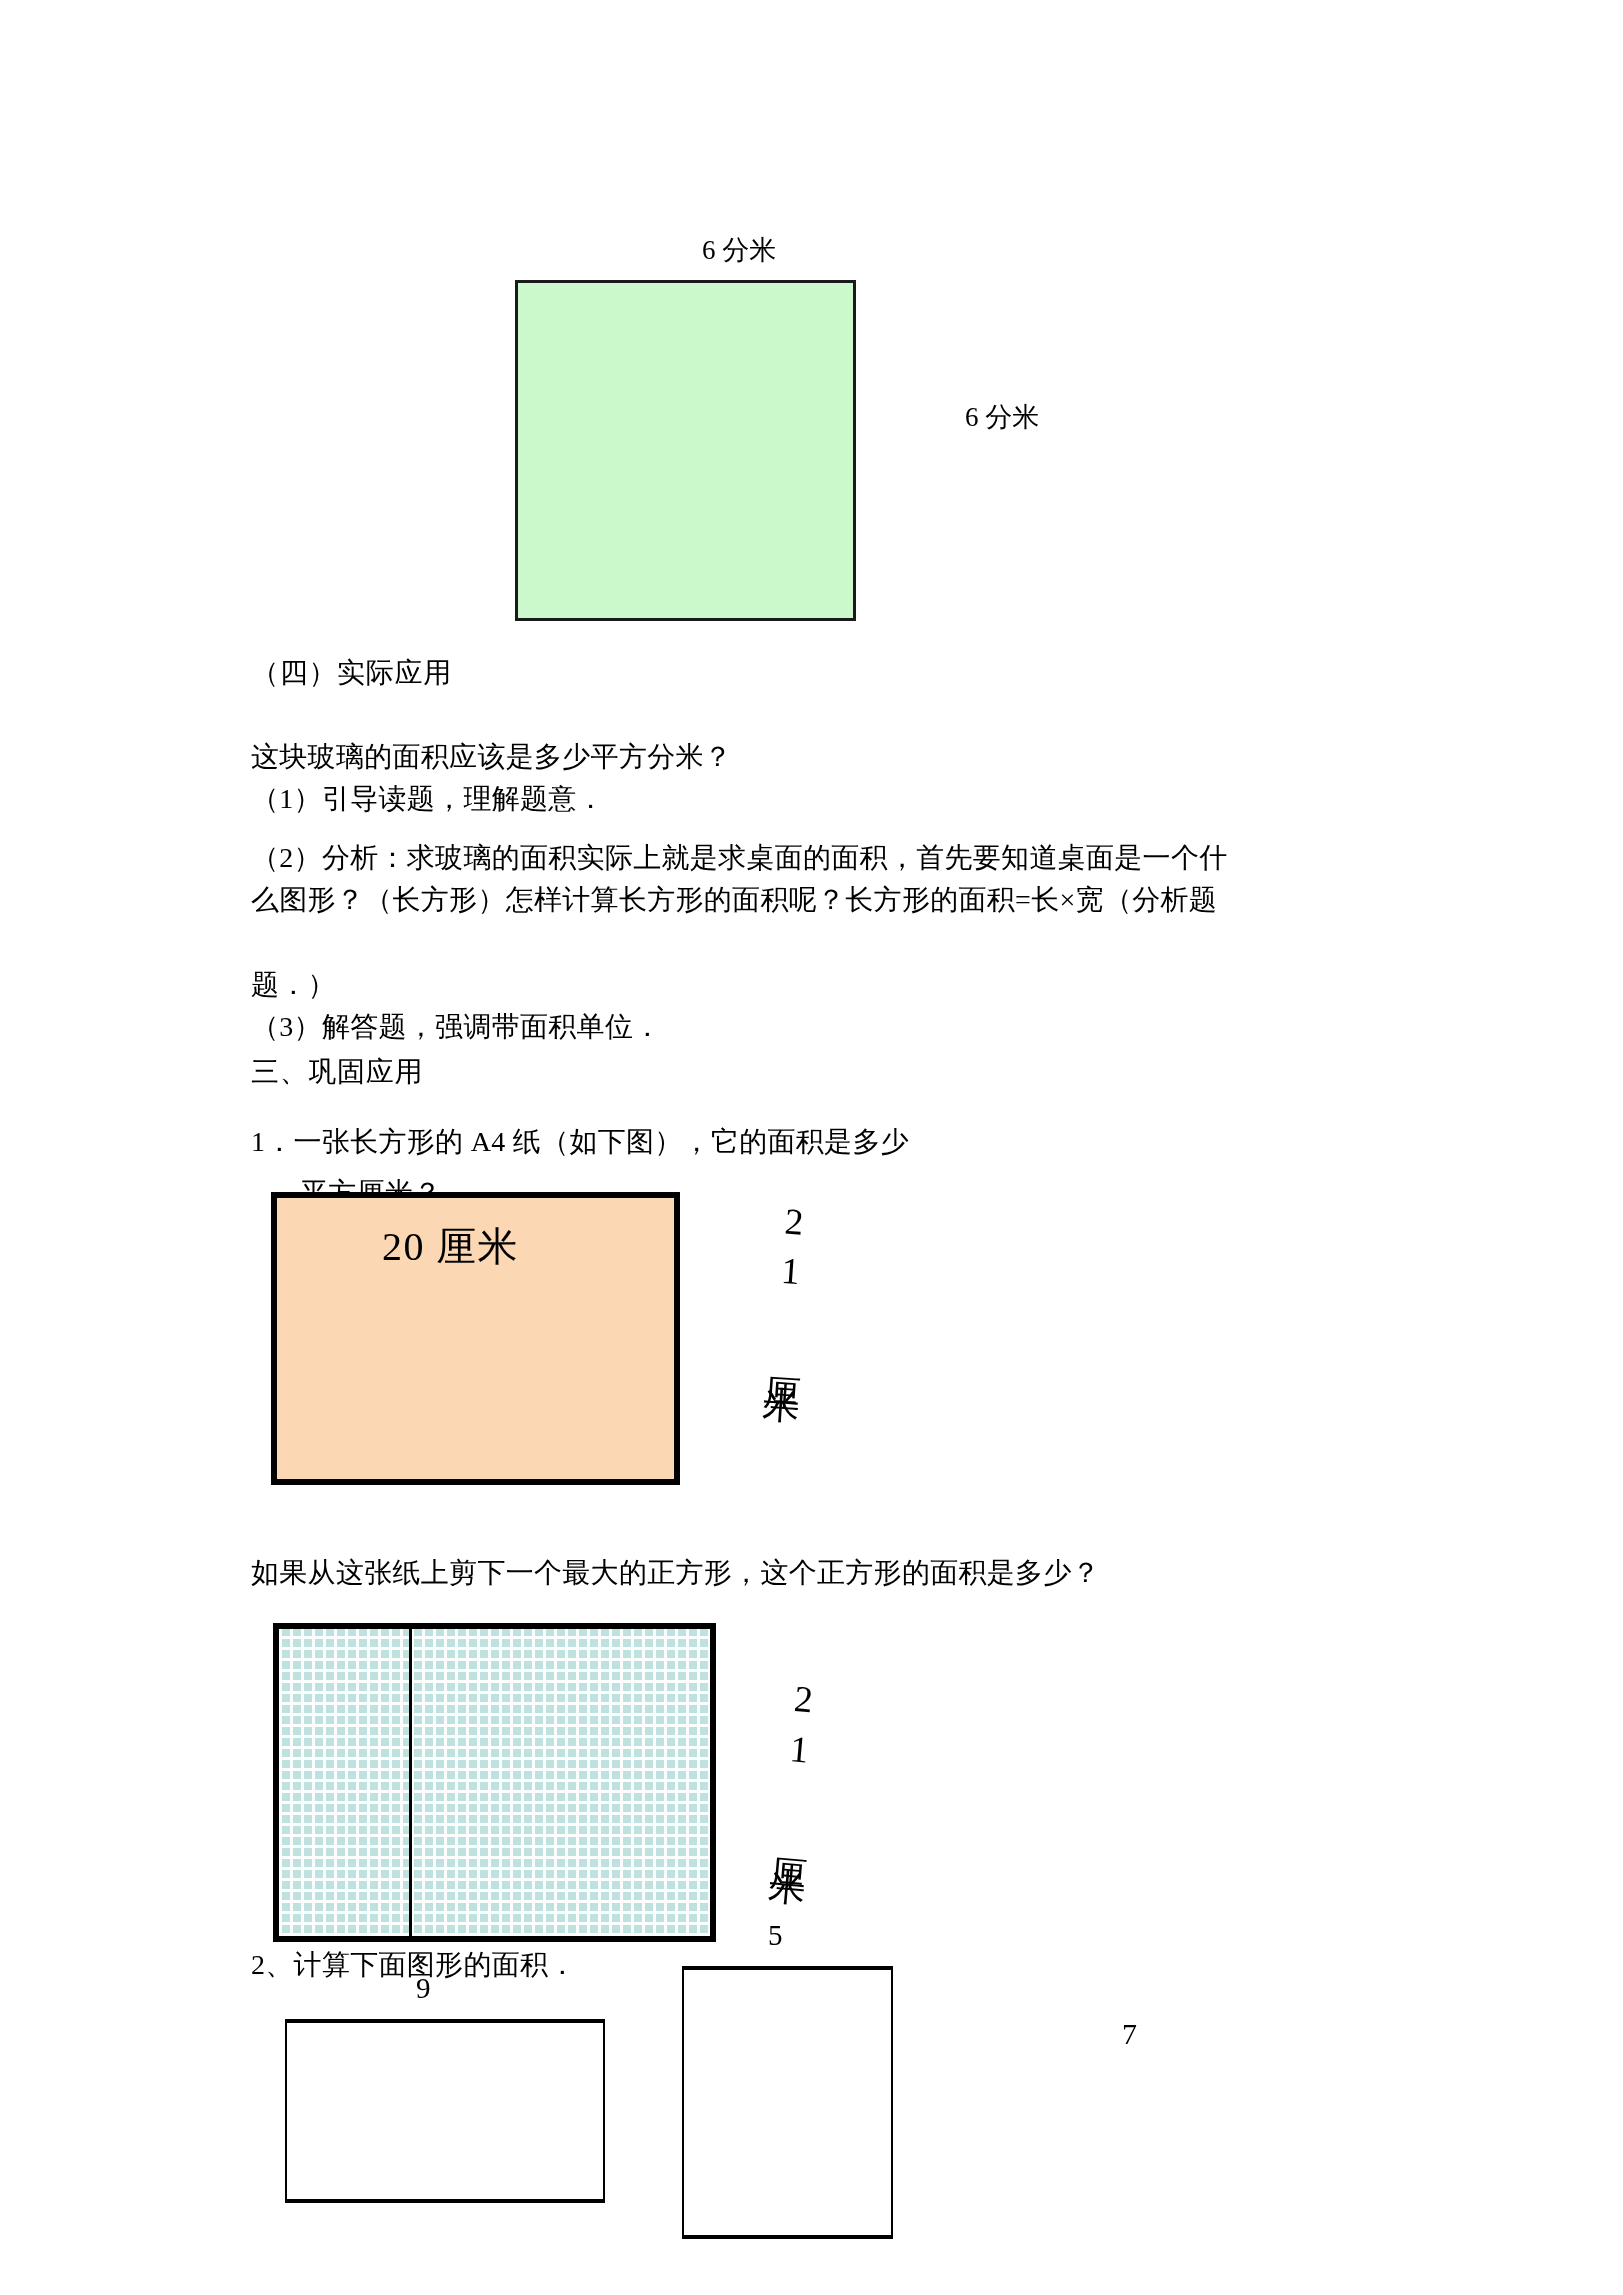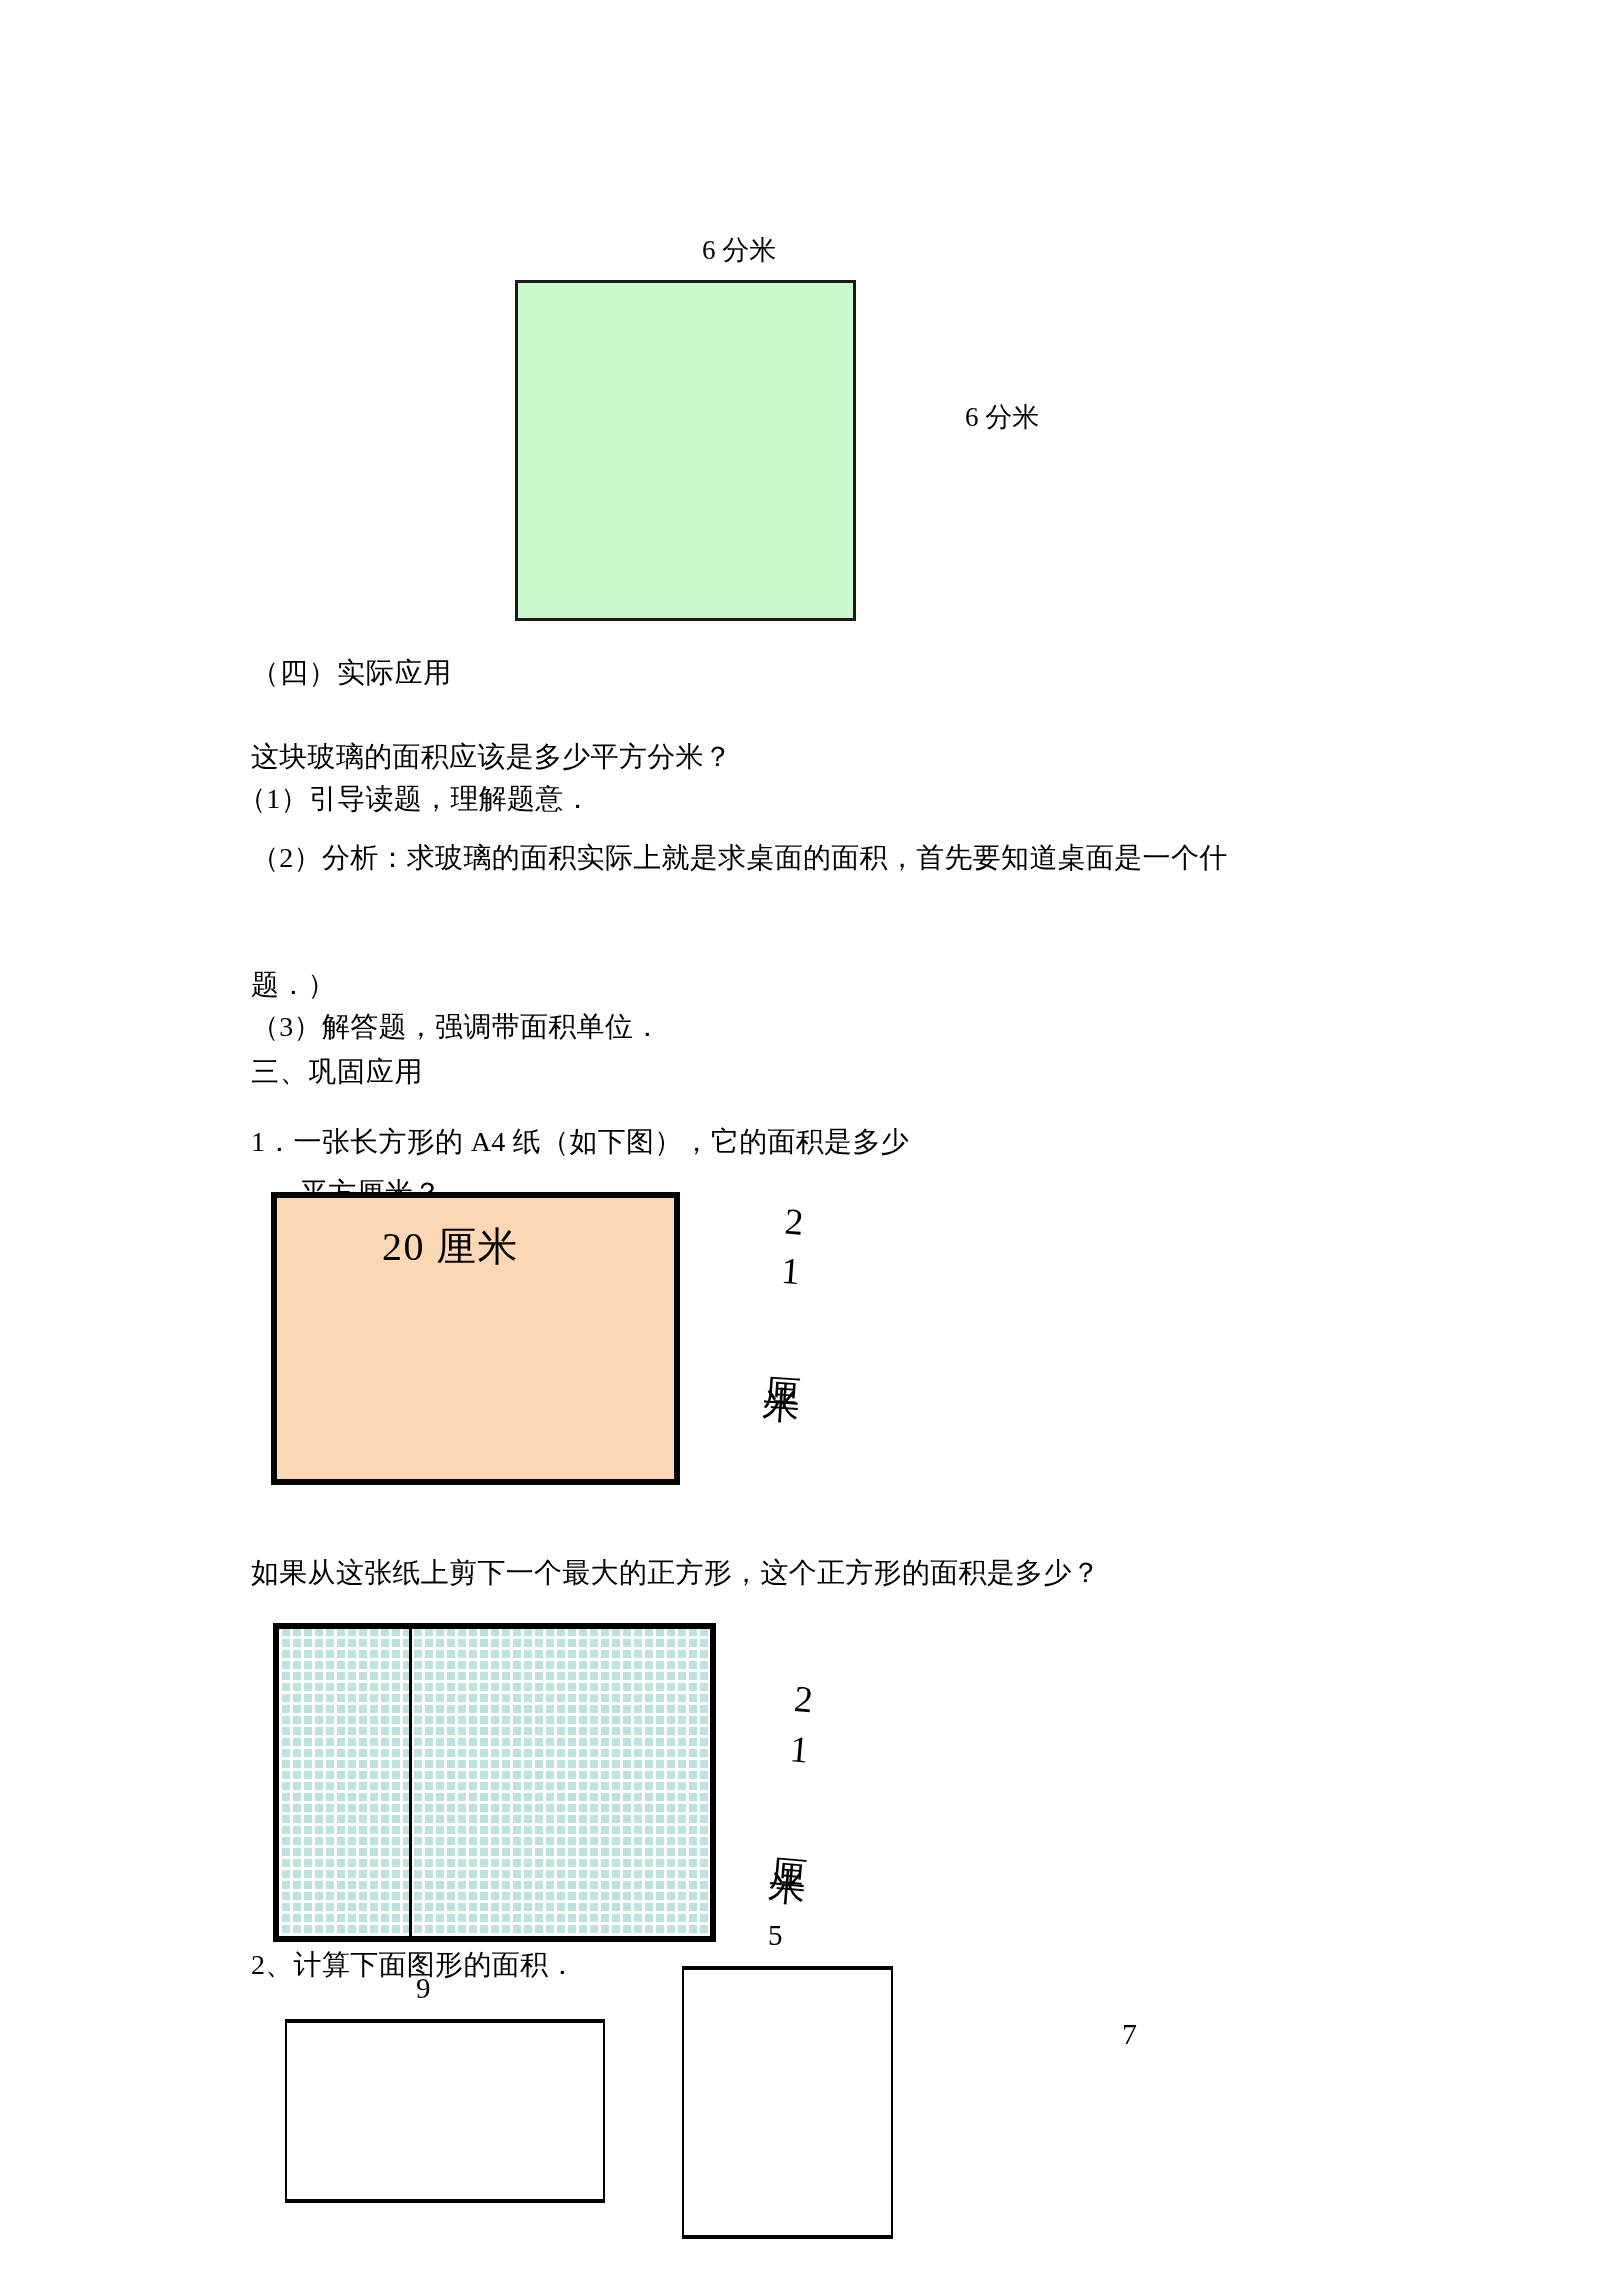--- a/index.html
+++ b/index.html
@@ -210,22 +210,23 @@
 
 <div class="page">
 
   <div class="green-square"></div>
   <div class="txt label-green-top">6 分米</div>
   <div class="txt label-green-right">6 分米</div>
 
   <div class="txt bold-head" style="left:251px; top:659px;">（四）实际应用</div>
 
   <div class="txt body-line" style="left:251px; top:743px;">这块玻璃的面积应该是多少平方分米？</div>
-  <div class="txt body-line" style="left:238px; top:785px;">（1）引导读题，理解题意．</div>
+  <div class="txt body-line" style="left:251px; top:785px;">（1）引导读题，理解题意．</div>
   <div class="txt body-line" style="left:251px; top:844px;">（2）分析：求玻璃的面积实际上就是求桌面的面积，首先要知道桌面是一个什</div>
+  <div class="txt body-line" style="left:251px; top:886px;">么图形？（长方形）怎样计算长方形的面积呢？长方形的面积=长×宽（分析题</div>
   <div class="txt body-line" style="left:251px; top:971px;">题．）</div>
   <div class="txt body-line" style="left:251px; top:1013px;">（3）解答题，强调带面积单位．</div>
 
   <div class="txt bold-head" style="left:251px; top:1058px;">三、巩固应用</div>
 
   <div class="txt body-line" style="left:251px; top:1128px;">1．一张长方形的 A4 纸（如下图），它的面积是多少</div>
   <div class="txt body-line" style="left:300px; top:1143px;margin-top:36px;">平方厘米？</div>
 
   <div class="orange-rect"></div>
   <div class="txt label-orange-inside">20 厘米</div>

